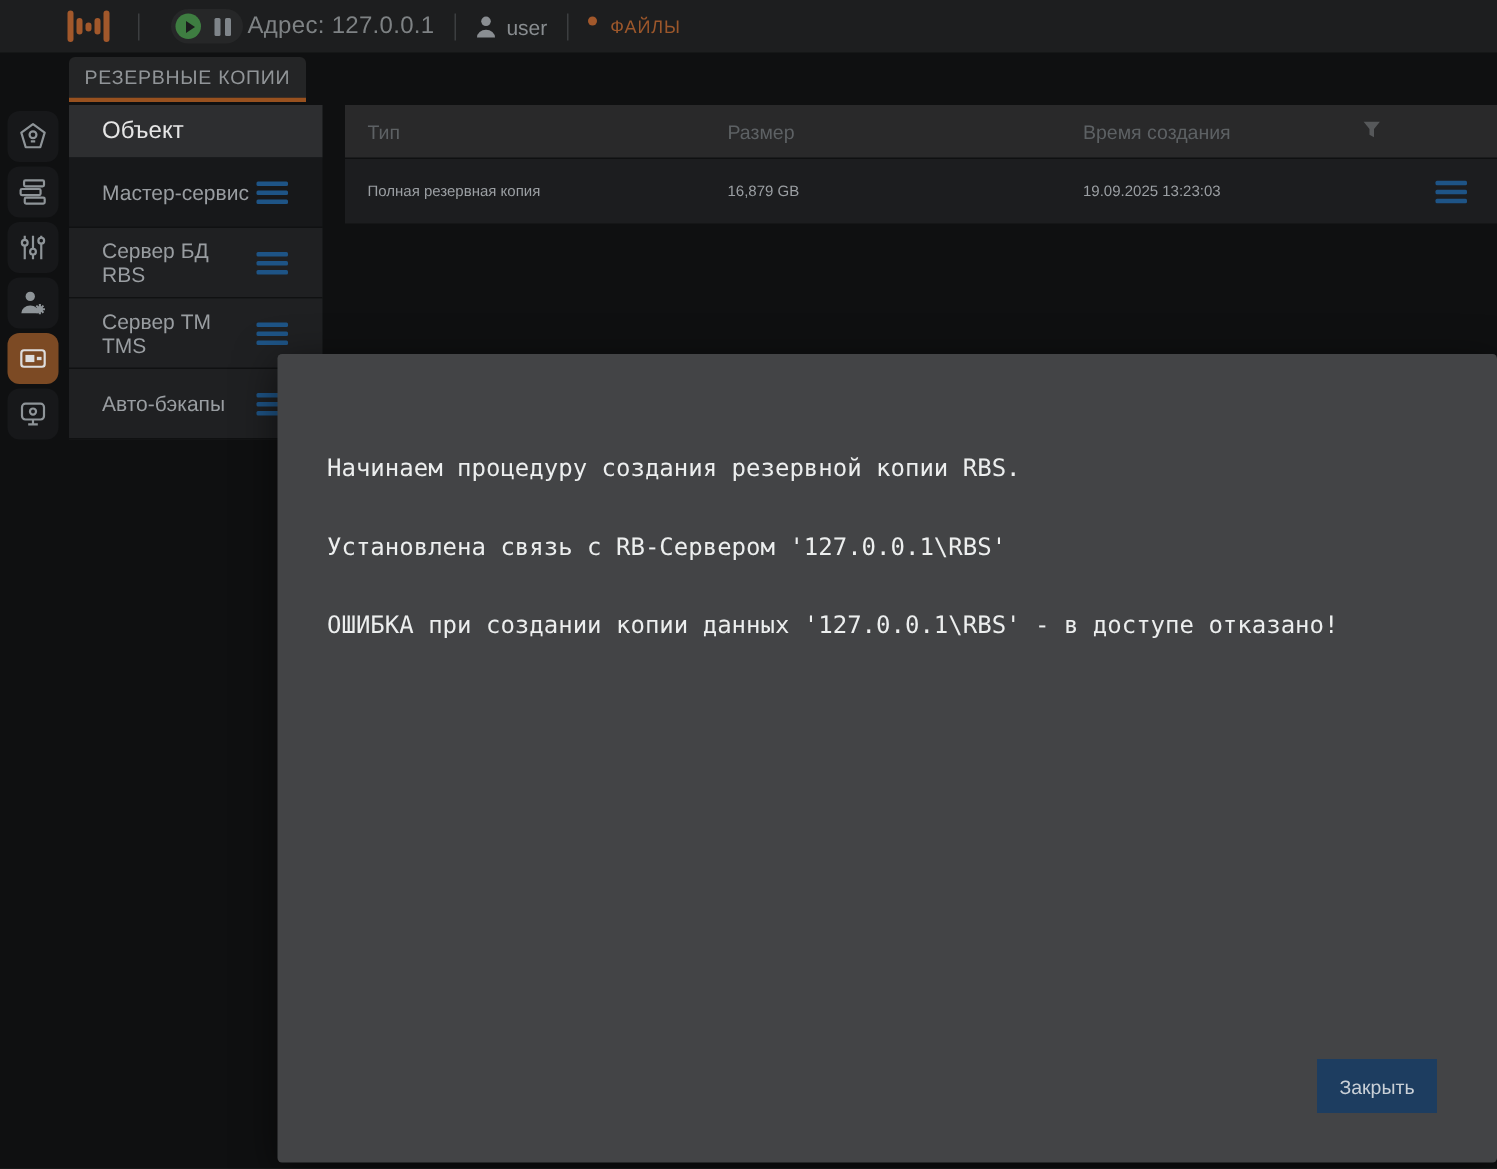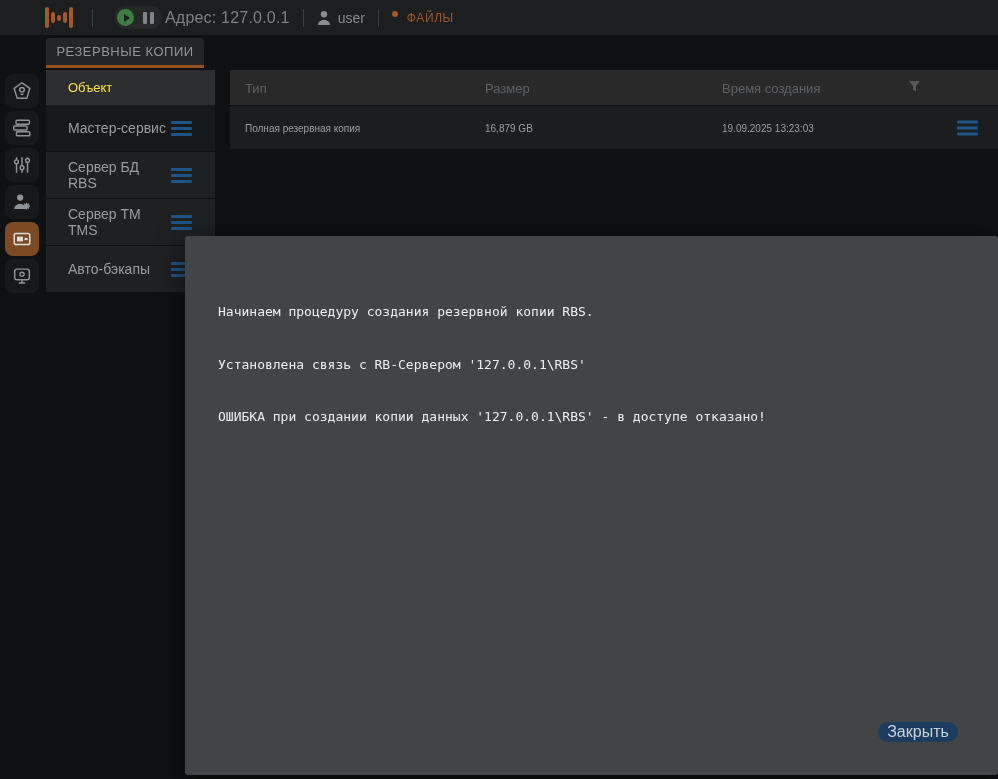--- a/index.html
+++ b/index.html
@@ -32,43 +32,43 @@
 
   
   .rail { position:absolute; left:5px; top:74px; display:flex; flex-direction:column; gap:3px; }
   .railbtn { width:34px; height:34px; background:#17181a; border-radius:8px; display:flex; align-items:center; justify-content:center; cursor:pointer; }
   .railbtn.active { background:#7c4a24; }
   .railbtn svg { stroke:#8e9498; }
   .railbtn.active svg { stroke:#dedede; }
 
   
   .objects { position:absolute; left:46px; top:70px; width:169px; }
-  .objects-header { height:35px; background:#2d2e30; color:#fde047; font-size:13px; display:flex; align-items:center; padding-left:22px; }
+  .objects-header { height:35px; background:#2d2e30; color:#e5e5e5; font-size:16px; display:flex; align-items:center; padding-left:22px; }
   .obj-item { height:47px; display:flex; align-items:center; justify-content:space-between; padding:0 23px 0 22px;
               background:#1f2022; border-bottom:1px solid #101112; color:#999da1; font-size:14px; cursor:pointer; }
   .obj-item.first { background:#17181a; }
   .burger { display:flex; flex-direction:column; gap:3px; cursor:pointer; }
   .burger i { display:block; width:21px; height:3px; background:#1e5486; border-radius:1px; }
 
   
   .table { position:absolute; left:230px; top:70px; width:768px; }
   .thead { height:35px; background:#29292a; position:relative; color:#5d6164; font-size:13px; }
   .trow  { height:43px; background:#1c1d1f; position:relative; color:#9b9fa3; font-size:10px; margin-top:1px; cursor:pointer; }
   .cell { position:absolute; top:50%; transform:translateY(-50%); white-space:nowrap; }
   .c-type { left:15px; } .c-size { left:255px; } .c-time { left:492px; }
   .c-filter { left:678px; top:50%; transform:translateY(-50%); position:absolute; cursor:pointer; }
   .c-menu { position:absolute; right:20px; top:50%; transform:translateY(-50%); }
 
   
   .modal { position:absolute; left:185px; top:236px; width:813px; height:539px; background:#434446; border-radius:3px;
            box-shadow:0 6px 28px rgba(0,0,0,0.55); }
-  .log { position:absolute; left:33px; top:32px; font-family:"DejaVu Sans Mono", monospace; font-size:13px;
+  .log { position:absolute; left:33px; top:32px; font-family:"DejaVu Sans Mono", monospace; font-size:16px;
          line-height:17.5px; color:#eceeee; white-space:pre; }
-  .close-btn { position:absolute; right:40px; bottom:33px; width:80px; height:20px; background:#1d3d60; border:none;
-               border-radius:12px; color:#c9d0d7; font-size:16px; font-family:"Liberation Sans", sans-serif; cursor:pointer; }
+  .close-btn { position:absolute; right:40px; bottom:33px; width:80px; height:36px; background:#1d3d60; border:none;
+               border-radius:0; color:#c9d0d7; font-size:13px; font-family:"Liberation Sans", sans-serif; cursor:pointer; }
 </style>
 </head>
 <body>
 
 <div class="screen">
 
   <header class="topbar">
     <div class="logo">
       <span></span>
         <span></span>

